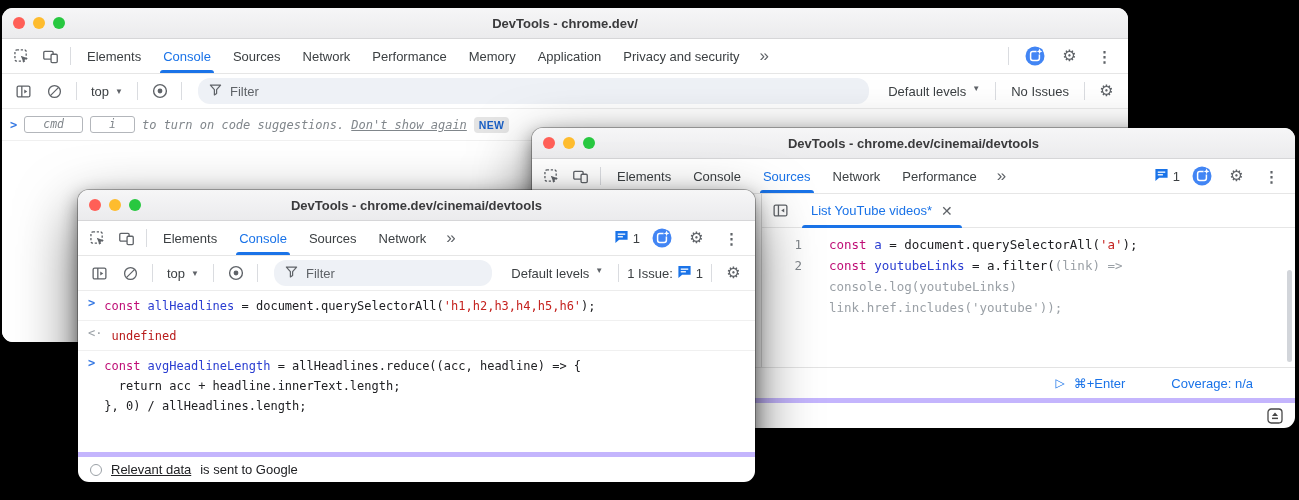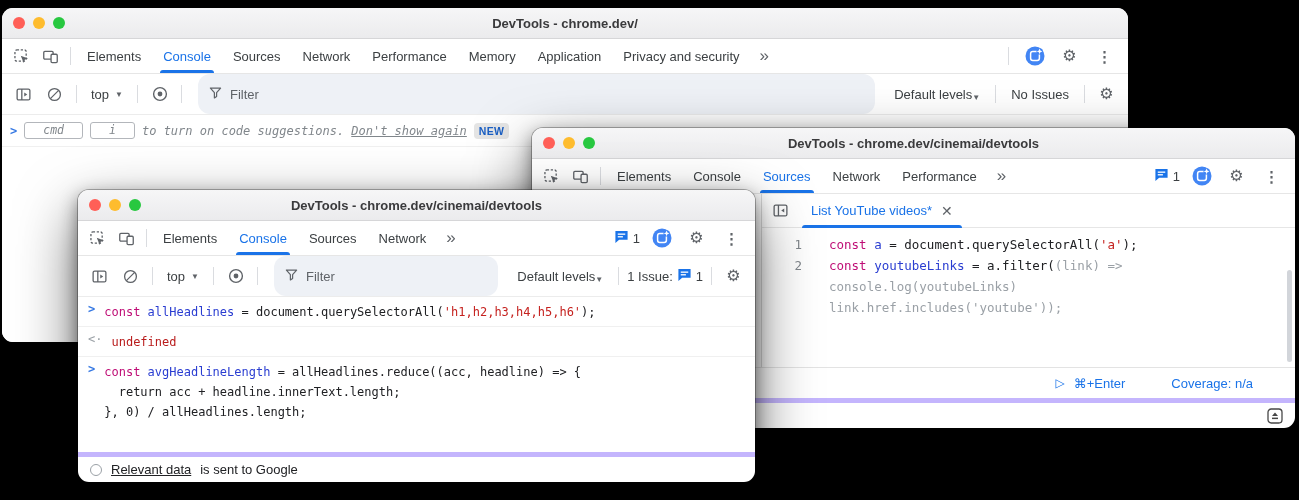--- a/index.html
+++ b/index.html
@@ -35,23 +35,23 @@
   .tab-right { margin-left:auto; display:flex; align-items:center; gap:8px; padding-right:4px; }
   .glyph-gear { font-size:16px; color:#5f6368; line-height:1; }
   .glyph-dots { font-size:15px; font-weight:700; color:#5f6368; line-height:1; }
   .issue-cluster { display:flex; align-items:center; gap:4px; font-size:13px; color:#3c4043; }
 
   
   .toolbar { flex:0 0 35px; display:flex; align-items:center; border-bottom:1px solid #ececec;
              padding:0 8px; gap:4px; font-size:13px; color:#3c4043; }
   .context { display:flex; align-items:center; gap:6px; padding:0 6px; }
   .caret { font-size:8px; color:#5f6368; }
-  .filter { height:40px; background:#eef1f6; border-radius:12px; display:flex; align-items:center;
+  .filter { height:26px; background:#eef1f6; border-radius:12px; display:flex; align-items:center;
             gap:8px; padding:0 11px; color:#5f6368; flex:1; margin:0 8px; min-width:70px; }
-  .levels { display:flex; align-items:flex-end; padding:0 7px; white-space:nowrap; }
+  .levels { display:flex; align-items:flex-start; gap:6px; padding:0 7px; white-space:nowrap; }
 
   
   .console { flex:1; font-family:"DejaVu Sans Mono", monospace; font-size:12px;
              background:#fff; overflow:hidden; }
   .hint-row { display:flex; align-items:center; gap:7px; padding:7px 8px;
               border-bottom:1px solid #f0f0f0; color:#80868b; font-style:italic; }
   .prompt { color:#3779e3; font-weight:600; font-style:normal; }
   .keycap { border:1px solid #b3b6bb; border-radius:3px; padding:0 18px; line-height:15px;
             font-size:11.5px; }
   .hint-link { text-decoration:underline; cursor:pointer; }

